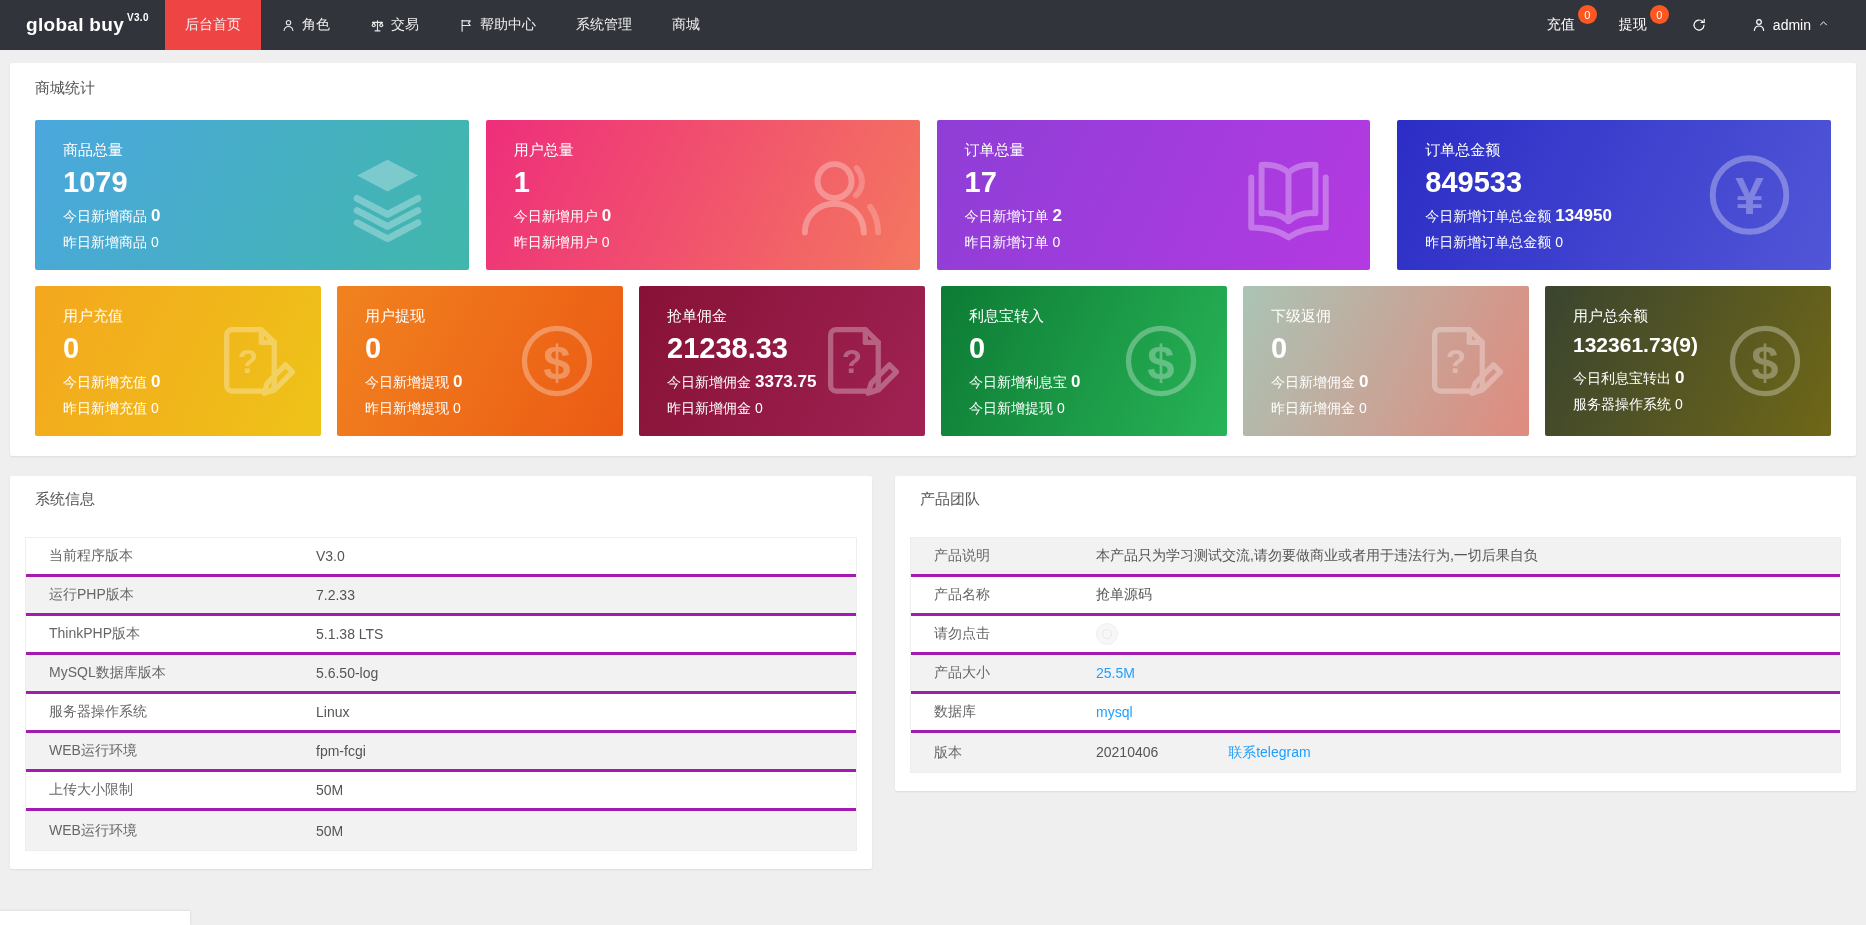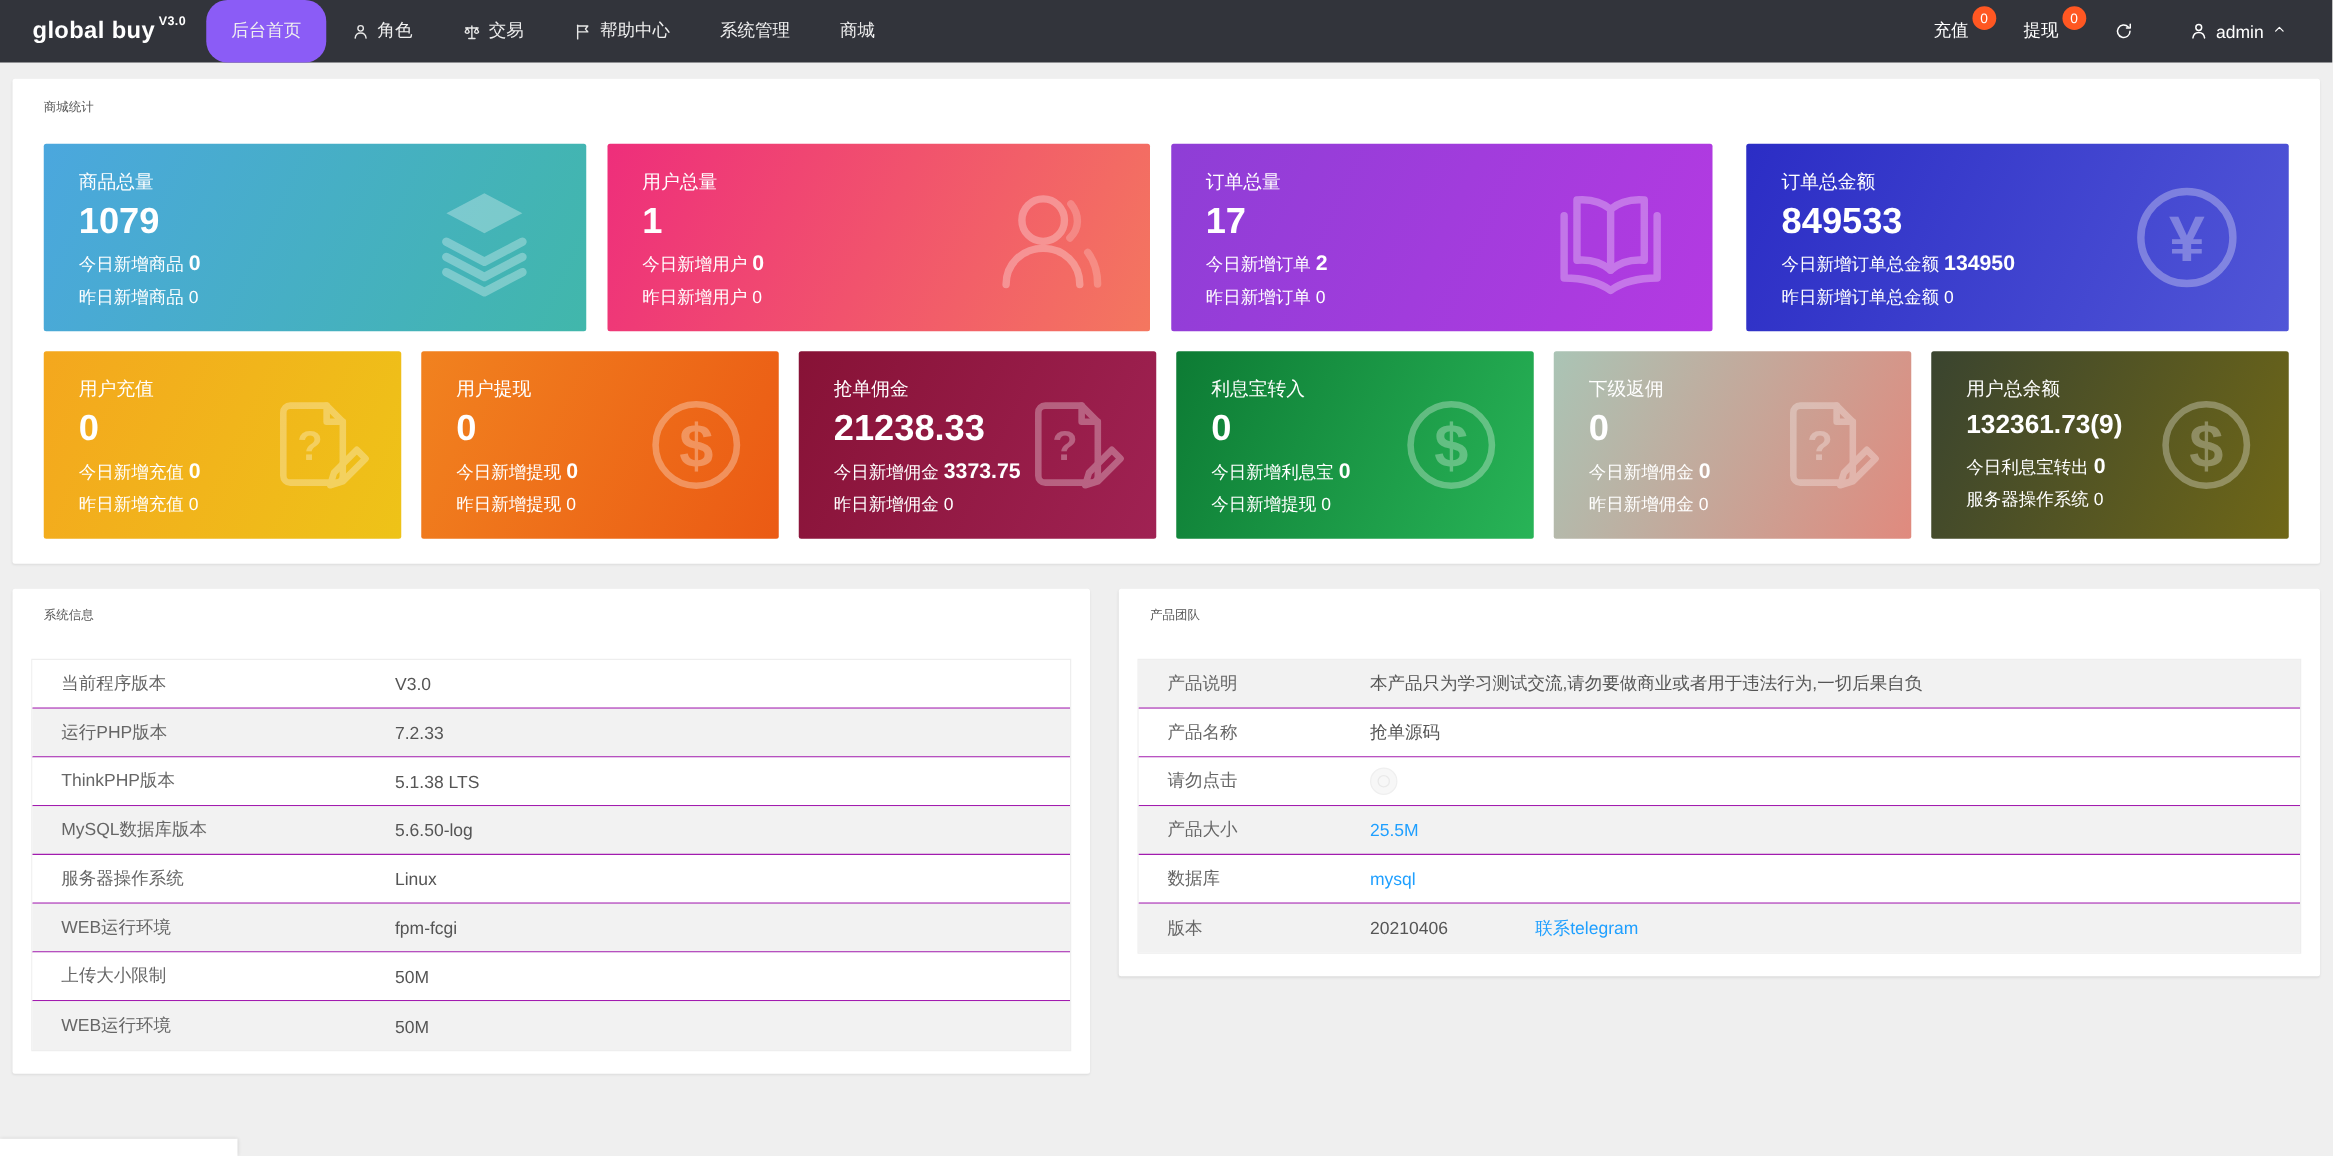--- a/index.html
+++ b/index.html
@@ -14,21 +14,21 @@
   .menu-item { display:flex; align-items:center; gap:6px; padding:0 20px; font-size:14px; color:#f0f0f0; cursor:pointer; }
   .menu-item svg { width:15px; height:15px; stroke:#e8e8e8; fill:none; stroke-width:1.8; stroke-linecap:round; stroke-linejoin:round; }
   .nav-right { margin-left:auto; display:flex; align-items:stretch; padding-right:14px;justify-content:flex-end; }
   .nav-link { position:relative; display:flex; align-items:center; padding:0 22px; font-size:14px; cursor:pointer; gap:6px; }
   .nav-link svg { width:16px; height:16px; stroke:#fff; fill:none; stroke-width:1.8; stroke-linecap:round; stroke-linejoin:round; }
   .badge { position:absolute; top:5px; right:0px; min-width:19px; height:19px; border-radius:10px; color:#fff; font-size:11px; display:flex; align-items:center; justify-content:center; padding:0 5px; }
   .caret svg { width:13px; height:13px; }
 
   
   .panel { background:#fff; margin:0 10px; border-radius:2px; box-shadow:0 1px 2px rgba(0,0,0,.08); }
-  .panel-title { font-size:10px; color:#555; }
+  .panel-title { font-size:15px; color:#555; }
   .panel-stats { margin-top:13px; padding:14px 25px 20px; }
   .panel-stats .panel-title { margin-bottom:22px; padding-top:2px; }
 
   
   .cards-row { display:flex; gap:17px; }
   .cards-row.second { gap:16px; margin-top:16px; }
   .card { flex:1; height:150px; position:relative; color:#fff; padding:21px 0 0 28px; overflow:hidden; border-radius:2px; }
   .card-label { font-size:15px; margin-bottom:8px; }
   .card-value { font-size:29px; font-weight:bold; margin-bottom:9px; line-height:1; }
   .card-value.small { font-size:21px; margin-top:4px; margin-bottom:13px; }
@@ -40,21 +40,21 @@
   .card-icon svg { width:100%; height:100%; fill:none; stroke:currentColor; stroke-width:1.5; stroke-linecap:round; stroke-linejoin:round; }
   .card-icon text { stroke:none; fill:currentColor; font-weight:bold; }
 
   
   .bottom { display:flex; gap:23px; margin:20px 10px 0; align-items:flex-start; }
   .panel-sys { width:862px; margin:0; padding:14px 15px 18px; }
   .panel-prod { flex:1; margin:0; padding:14px 15px 18px; }
   .panel-sys .panel-title, .panel-prod .panel-title { margin-bottom:28px; padding-left:10px; }
 
   .table { border:1px solid #eee; }
-  .trow { display:flex; align-items:center; height:39px; font-size:14px; border-bottom:1px solid #a21caf; background:#fff; }
+  .trow { display:flex; align-items:center; height:39px; font-size:14px; border-bottom:3px solid #a21caf; background:#fff; }
   .trow:last-child { border-bottom:none; }
   .trow.alt { background:#f2f2f2; }
   .tcell.label { width:290px; padding-left:23px; color:#666; flex-shrink:0; }
   .panel-prod .tcell.label { width:185px; }
   .tcell.value { flex:1; color:#555; }
   .tcell.value .link { text-decoration:none; cursor:pointer; }
   .tcell.value .gap { margin-left:66px; }
 
   .faint-circle { width:22px; height:22px; border-radius:50%; background:#f7f7f7; border:1px solid #efefef; display:inline-flex; align-items:center; justify-content:center; cursor:pointer; }
   .faint-circle i { width:10px; height:10px; border:1px solid #e9e9e9; border-radius:50%; }
@@ -63,21 +63,21 @@
 </style>
 </head>
 <body>
 
 <div class="navbar" style="background-color: rgb(50, 52, 59);">
   <div class="brand">
     <span>global buy</span>
     <span class="ver">V3.0</span>
   </div>
   <div class="menu">
-    <div class="menu-item active" style="background-color: #8b5cf6; border-radius: 17px;">
+    <div class="menu-item active" style="background-color: #ef4444;">
       <span>后台首页</span>
     </div>
     <div class="menu-item">
       <svg viewBox="0 0 24 24">
           <circle cx="12" cy="7.5" r="3.5"></circle>
           <path d="M5 20c.5-4 3.2-6.5 7-6.5s6.5 2.5 7 6.5"></path>
         </svg>
       <span>角色</span>
     </div>
     <div class="menu-item">

